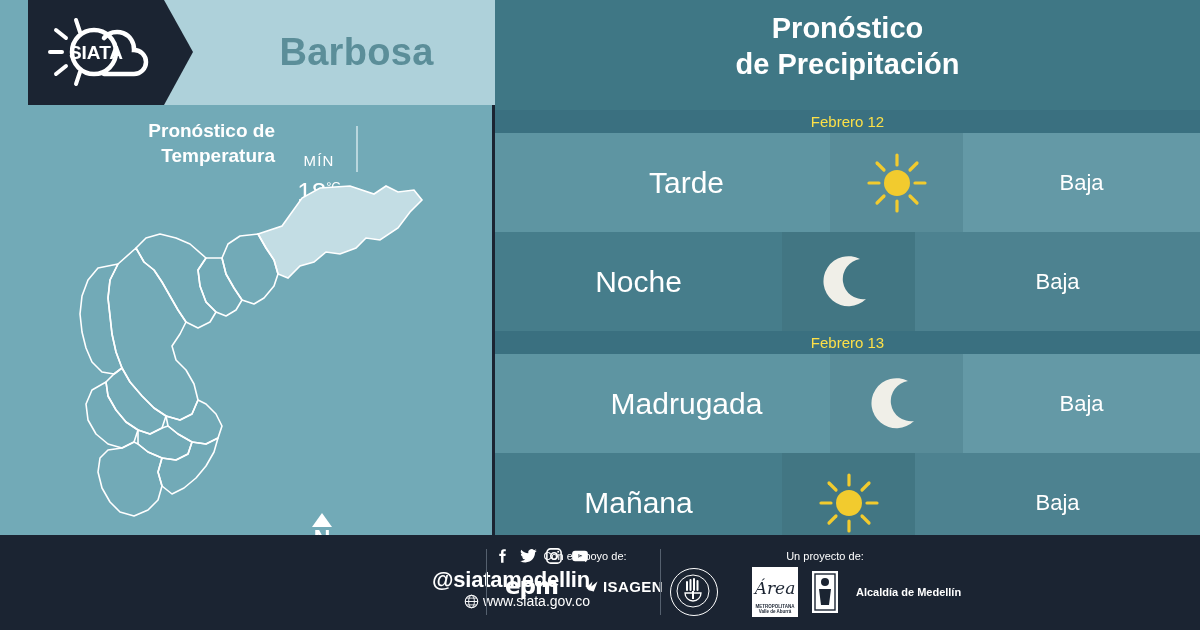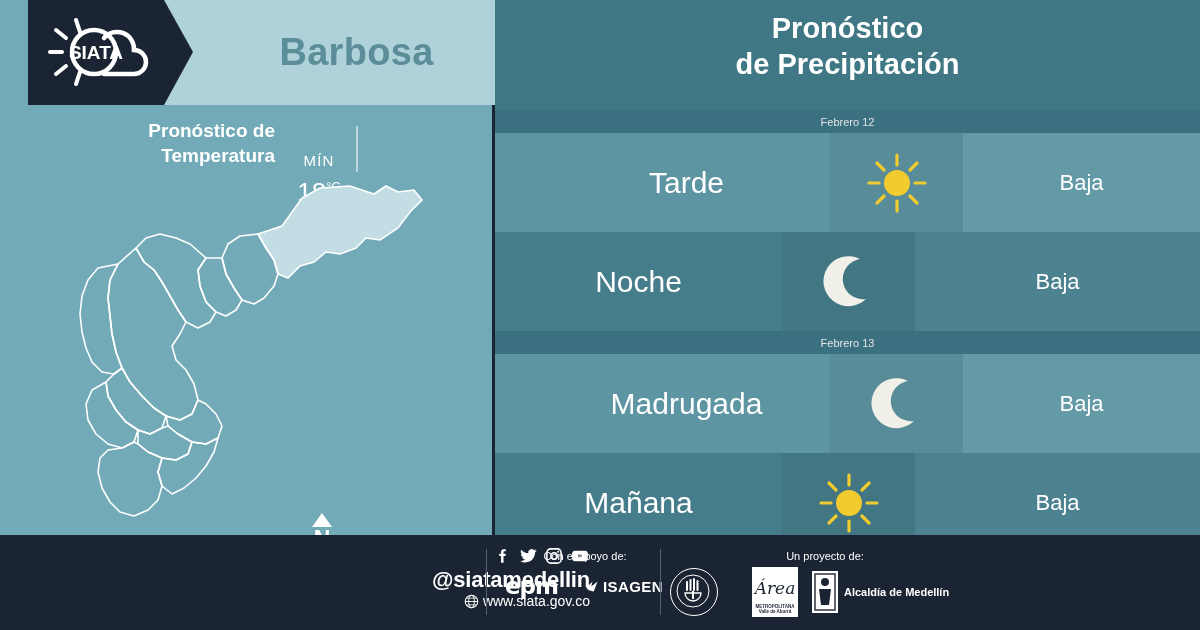--- a/index.html
+++ b/index.html
@@ -146,22 +146,22 @@
     font-size: 29px;
     font-weight: bold;
     line-height: 36px;
   }
   .date-band {
     height: 23px;
     display: flex;
     align-items: center;
     justify-content: center;
     background: #3a7080;
-    color: #e5e5e5;
-    font-size: 11px;
+    color: #fde047;
+    font-size: 15px;
   }
   .rows {
     position: absolute;
     left: 0; top: 110px;
     width: 705px;
   }
   .fc-row {
     display: flex;
     height: 99px;
     align-items: stretch;
@@ -312,21 +312,21 @@
     width: 46px;
     text-align: center;
     color: #1b2432;
     font-size: 17px;
     font-style: italic;
     font-family: "DejaVu Serif", serif;
   }
   .alcaldia {
     display: flex;
     align-items: center;
-    gap: 6px;
+    gap: 18px;
   }
   .alcaldia-crest {
     width: 26px; height: 42px;
     background: #ffffff;
     position: relative;
   }
   .alcaldia-text {
     font-size: 11px;
     font-weight: bold;
     white-space: nowrap;

